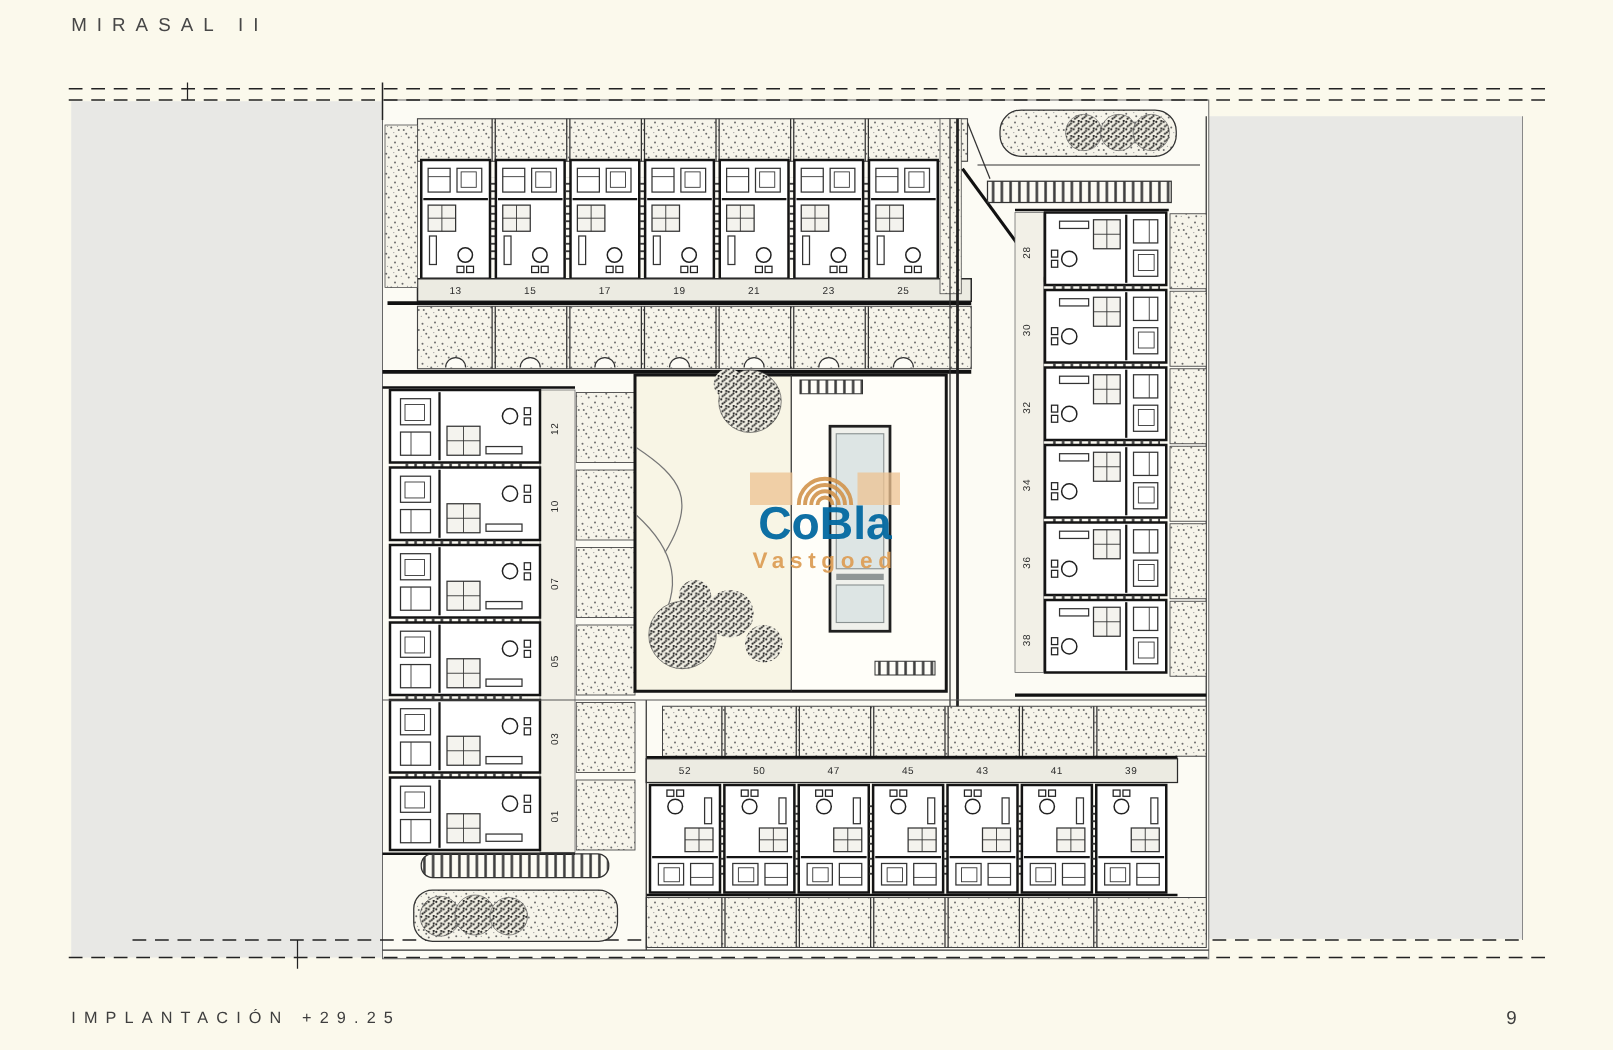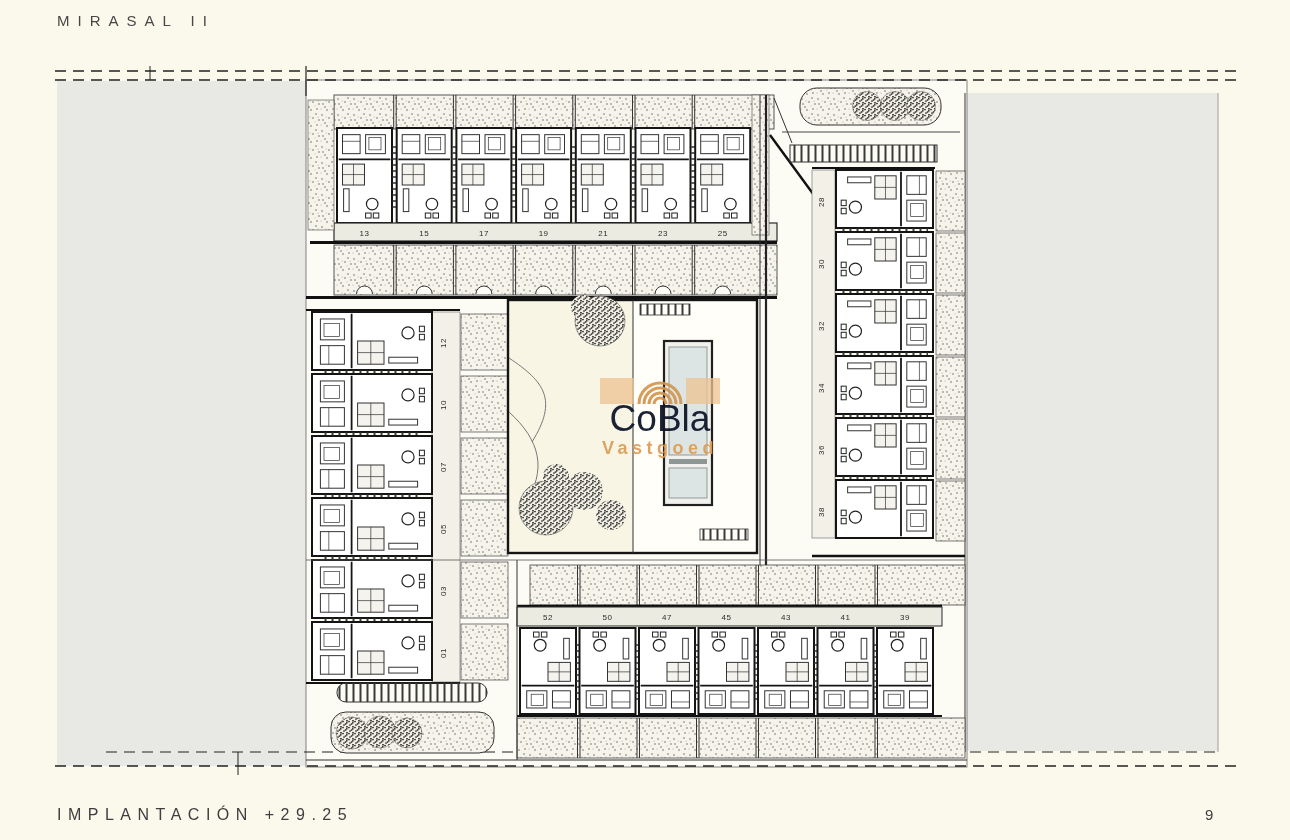--- a/index.html
+++ b/index.html
@@ -10,34 +10,34 @@
     position:relative;overflow:hidden;
   }
   .page{position:absolute;inset:0;width:1290px;height:840px;}
   .plan-title{
     position:absolute;left:57px;top:12px;
     font-size:15px;letter-spacing:8px;color:#474747;font-weight:400;
     white-space:nowrap;
   }
   .footer-label{
     position:absolute;left:57px;top:806px;
-    font-size:16px;letter-spacing:6.5px;color:#3e3e3e;font-weight:500;
+    font-size:13px;letter-spacing:6.5px;color:#3e3e3e;font-weight:500;
     white-space:nowrap;
   }
   .page-number{
     position:absolute;left:1205px;top:806px;
     font-size:15px;letter-spacing:2px;color:#3e3e3e;font-weight:500;
   }
   svg#plan{position:absolute;left:0;top:0;}
   .watermark{
     position:absolute;left:590px;top:364px;width:140px;
     text-align:center;opacity:.95;pointer-events:none;
   }
   .wm-logo{display:block;margin:0 auto;}
-  .wm1{font-size:37px;font-weight:400;color:#0f172a;line-height:.9;margin-top:-8px;}
+  .wm1{font-size:37px;font-weight:700;color:#0369a1;line-height:.9;margin-top:-8px;}
   .wm2{font-size:18px;font-weight:700;color:#dd9f58;letter-spacing:4.5px;margin-top:3px;}
   text{font-family:"Liberation Sans",sans-serif;}
 </style>
 </head>
 <body>
 
 <div class="page">
 
   <div class="plan-title">MIRASAL II</div>
 

